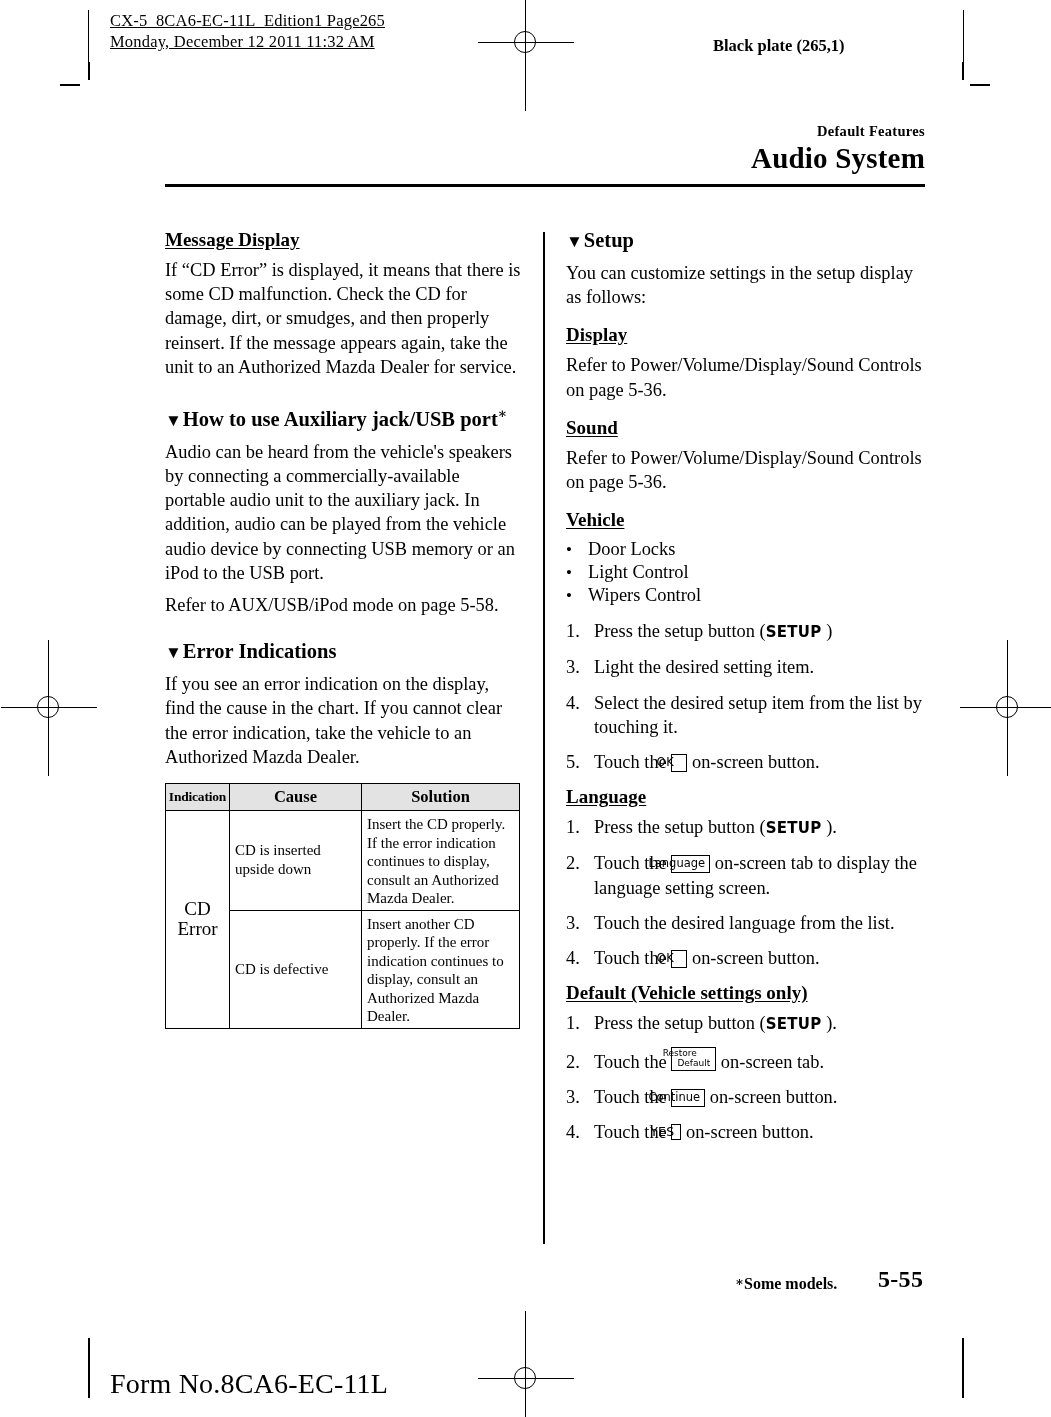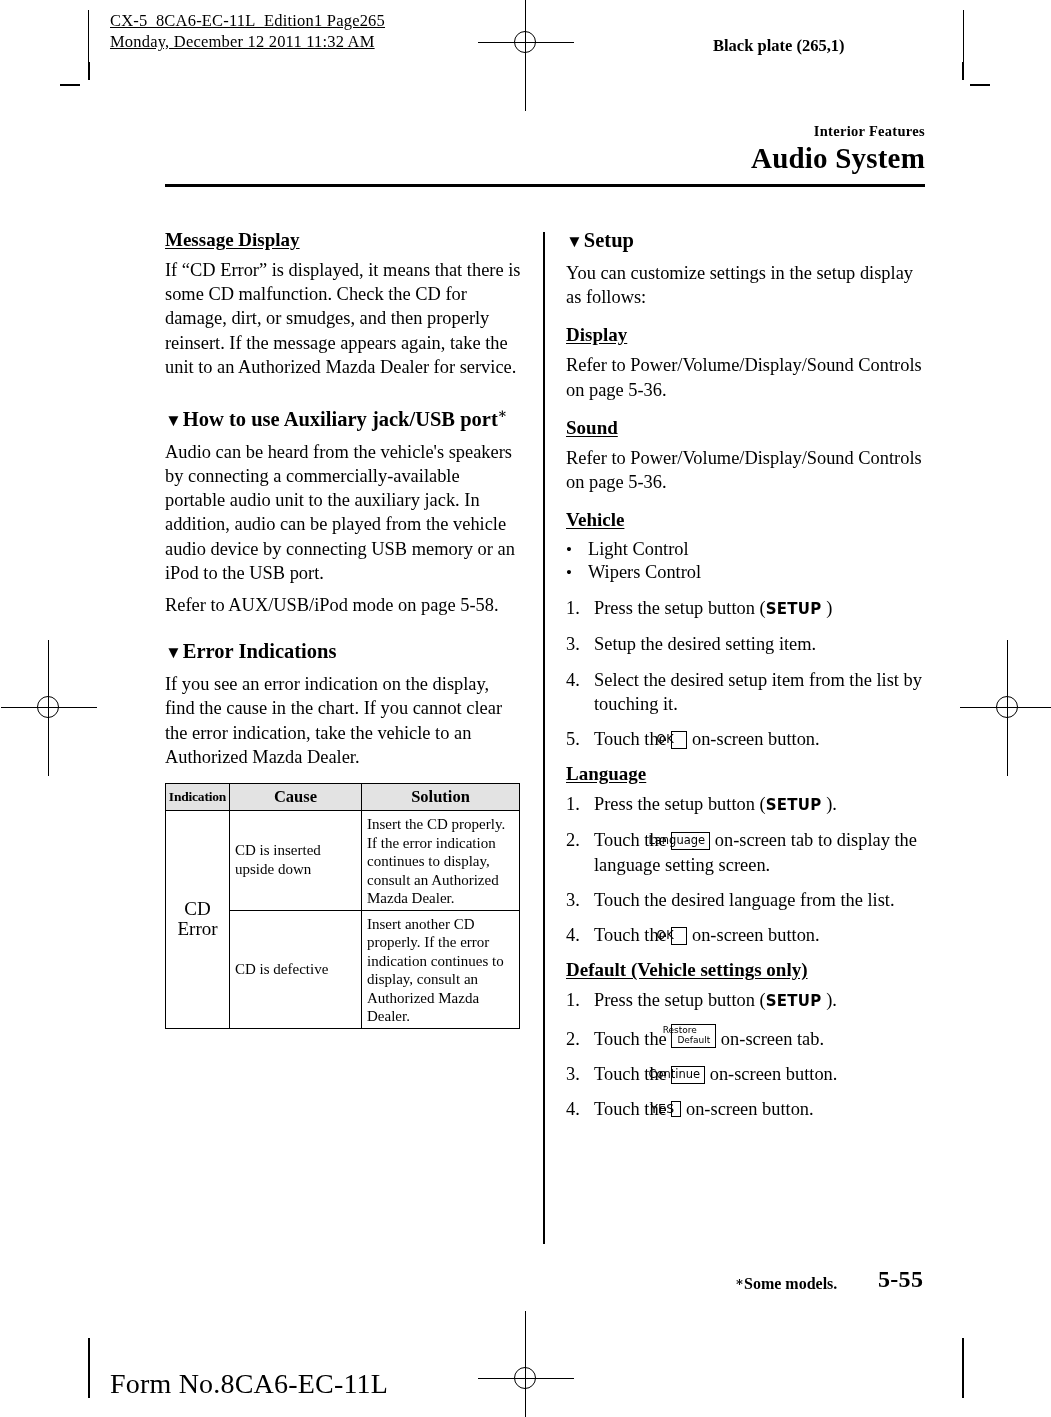--- a/index.html
+++ b/index.html
@@ -305,21 +305,21 @@
     <div class="h"></div>
 </div>
 
 <div class="slug">
   <div>CX-5_8CA6-EC-11L_Edition1 Page265</div>
   <div>Monday, December 12 2011 11:32 AM</div>
 </div>
 <div class="blackplate">Black plate (265,1)</div>
 
 <div class="runhead">
-  <div class="section">Interior Features</div>
+  <div class="section">Default Features</div>
   <div class="chapter">Audio System</div>
 </div>
 <div class="rule"></div>
 
 <div class="col-divider"></div>
 
 <div class="col col-left">
 
   <h3 class="sub">Message Display</h3>
   <p class="body">If “CD Error” is displayed, it means that there is some CD malfunction. Check the CD for damage, dirt, or smudges, and then properly reinsert. If the message appears again, take the unit to an Authorized Mazda Dealer for service.</p>
@@ -374,27 +374,28 @@
   <p class="body">You can customize settings in the setup display as follows:</p>
 
   <h3 class="sub">Display</h3>
   <p class="body">Refer to Power/Volume/Display/Sound Controls on page 5-36.</p>
 
   <h3 class="sub">Sound</h3>
   <p class="body">Refer to Power/Volume/Display/Sound Controls on page 5-36.</p>
 
   <h3 class="sub">Vehicle</h3>
   <ul class="bullets">
+    <li><span class="dot">•</span><span>Door Locks</span></li>
     <li><span class="dot">•</span><span>Light Control</span></li>
     <li><span class="dot">•</span><span>Wipers Control</span></li>
   </ul>
 
   <ol class="steps">
     <li><span class="num">1.</span><span>Press the setup button (</span><span class="setupkey">SETUP</span><span> )</span></li>
-    <li><span class="num">3.</span><span>Setup the desired setting item.</span></li>
+    <li><span class="num">3.</span><span>Light the desired setting item.</span></li>
     <li><span class="num">4.</span><span>Select the desired setup item from the list by touching it.</span></li>
     <li><span class="num">5.</span><span>Touch the </span><span class="key ok">OK</span><span> on-screen button.</span></li>
   </ol>
 
   <h3 class="sub">Language</h3>
   <ol class="steps">
     <li><span class="num">1.</span><span>Press the setup button (</span><span class="setupkey">SETUP</span><span> ).</span></li>
     <li><span class="num">2.</span><span>Touch the </span><span class="key">Language</span><span> on-screen tab to display the language setting screen.</span></li>
     <li><span class="num">3.</span><span>Touch the desired language from the list.</span></li>
     <li><span class="num">4.</span><span>Touch the </span><span class="key ok">OK</span><span> on-screen button.</span></li>

